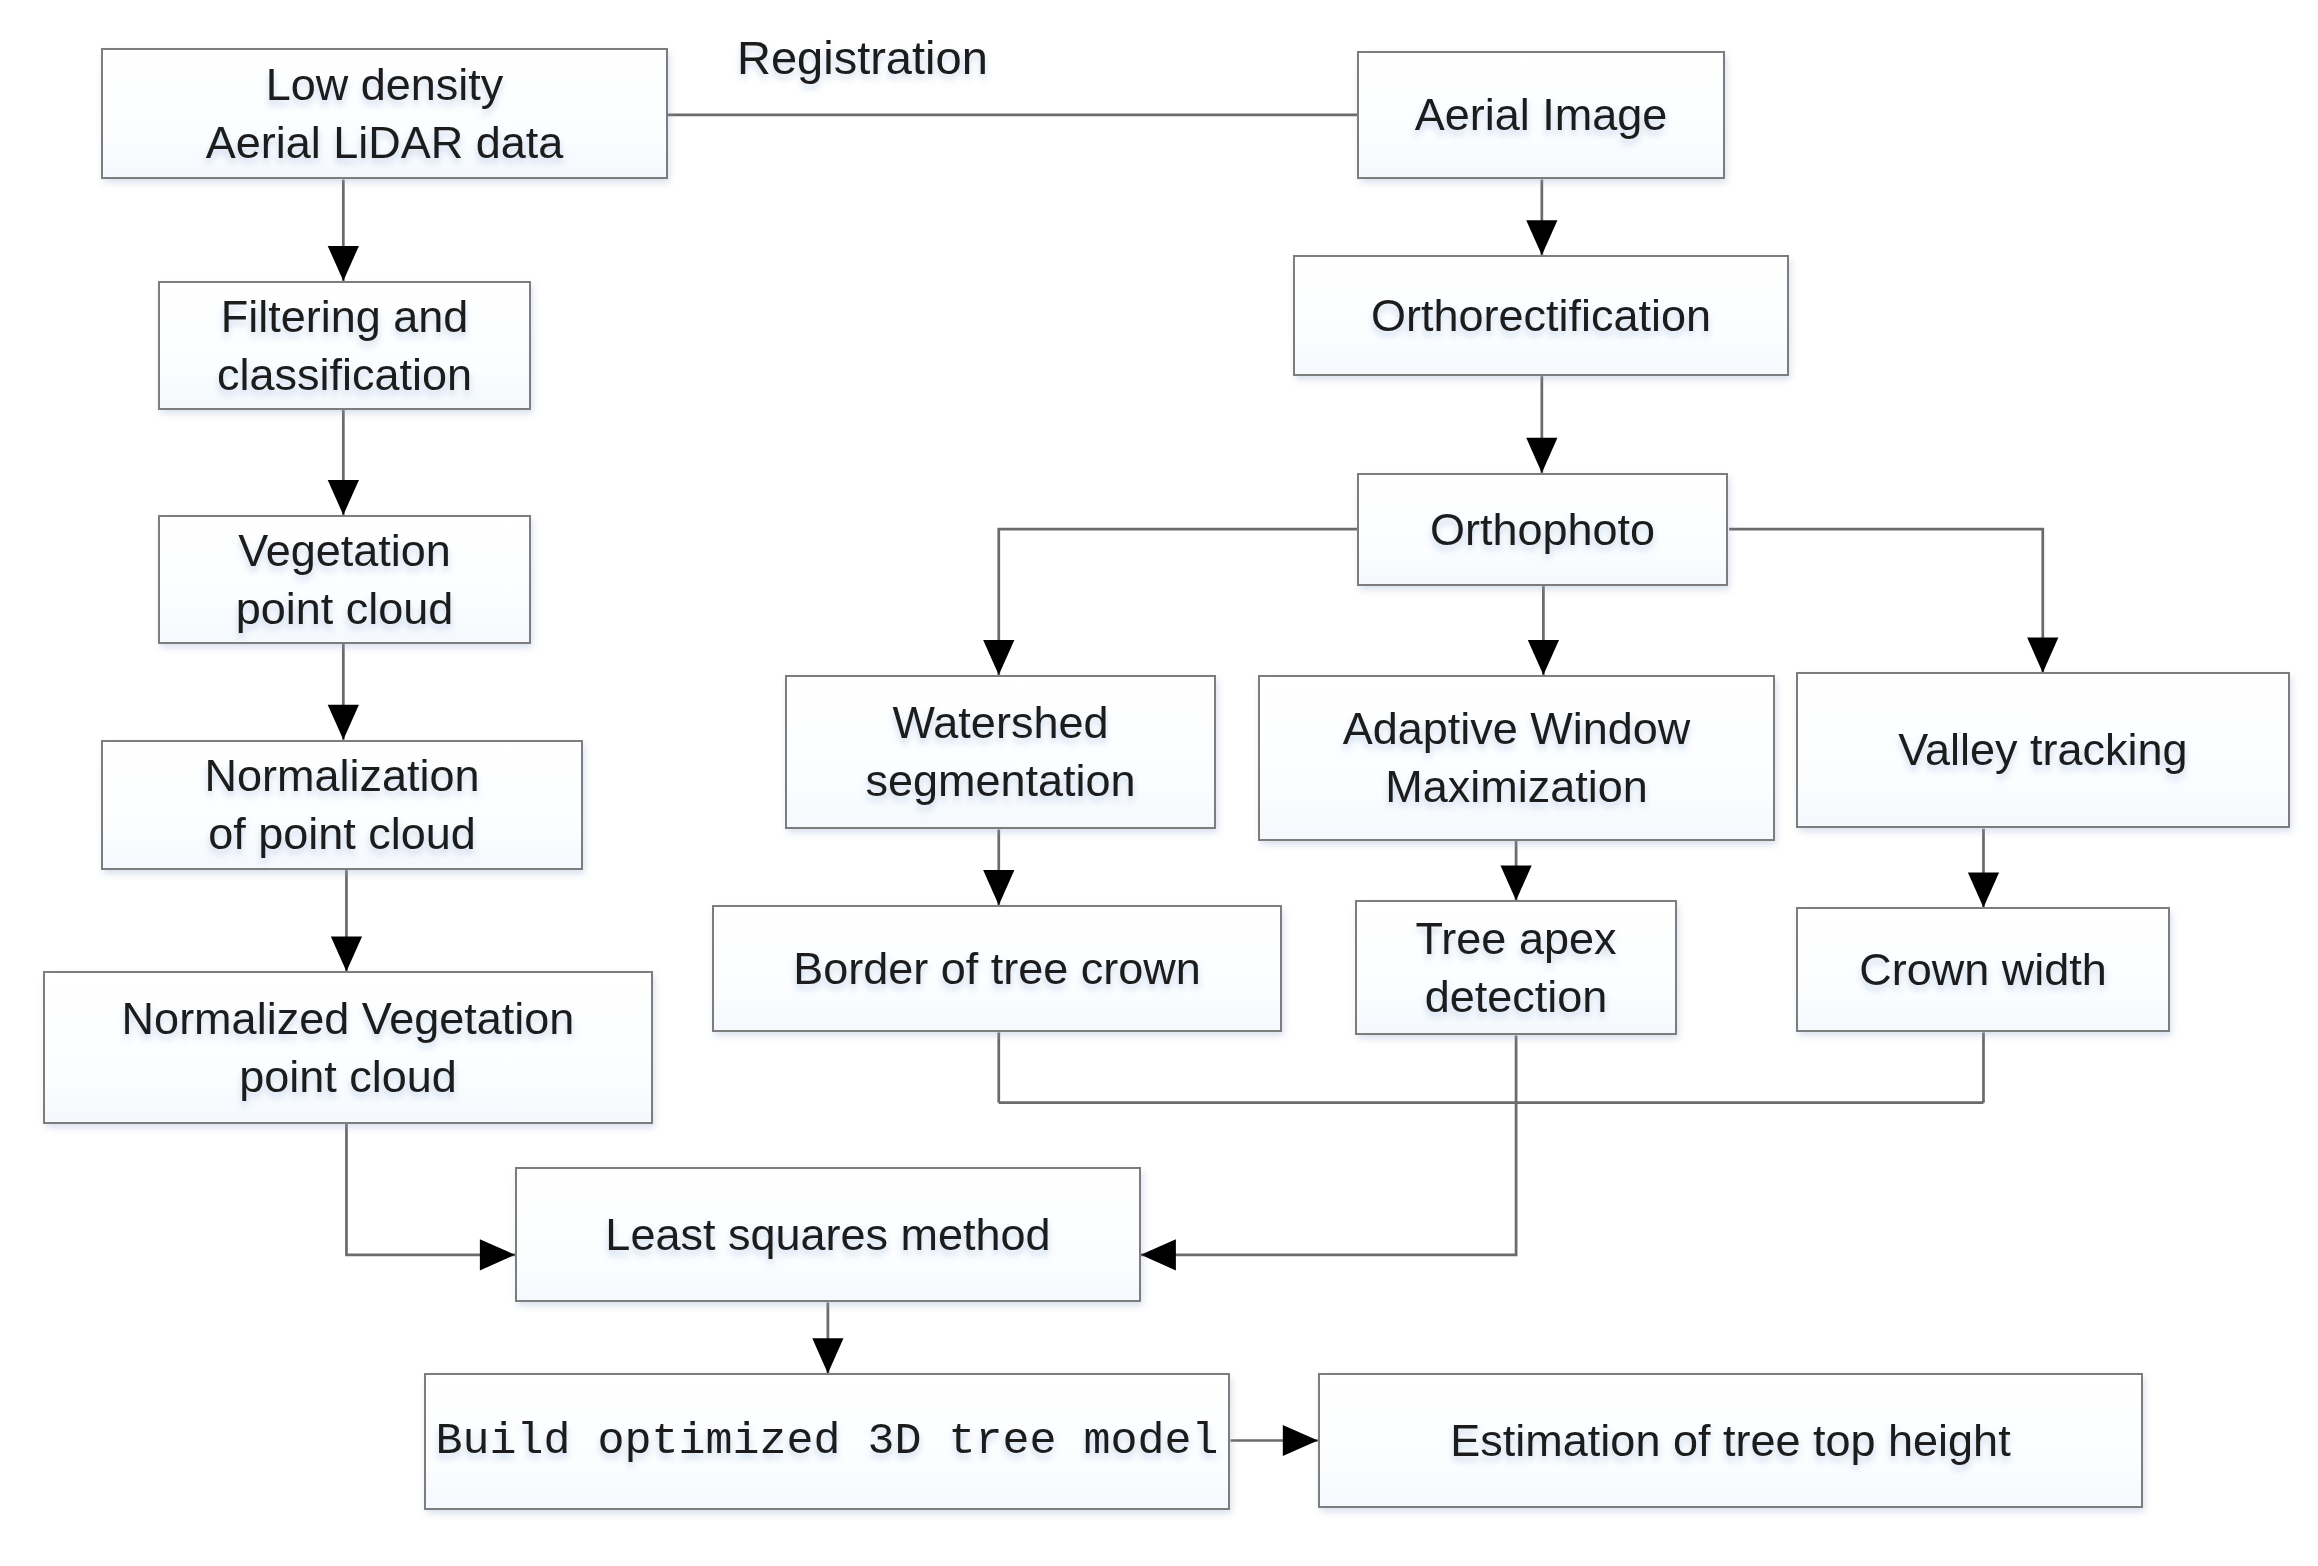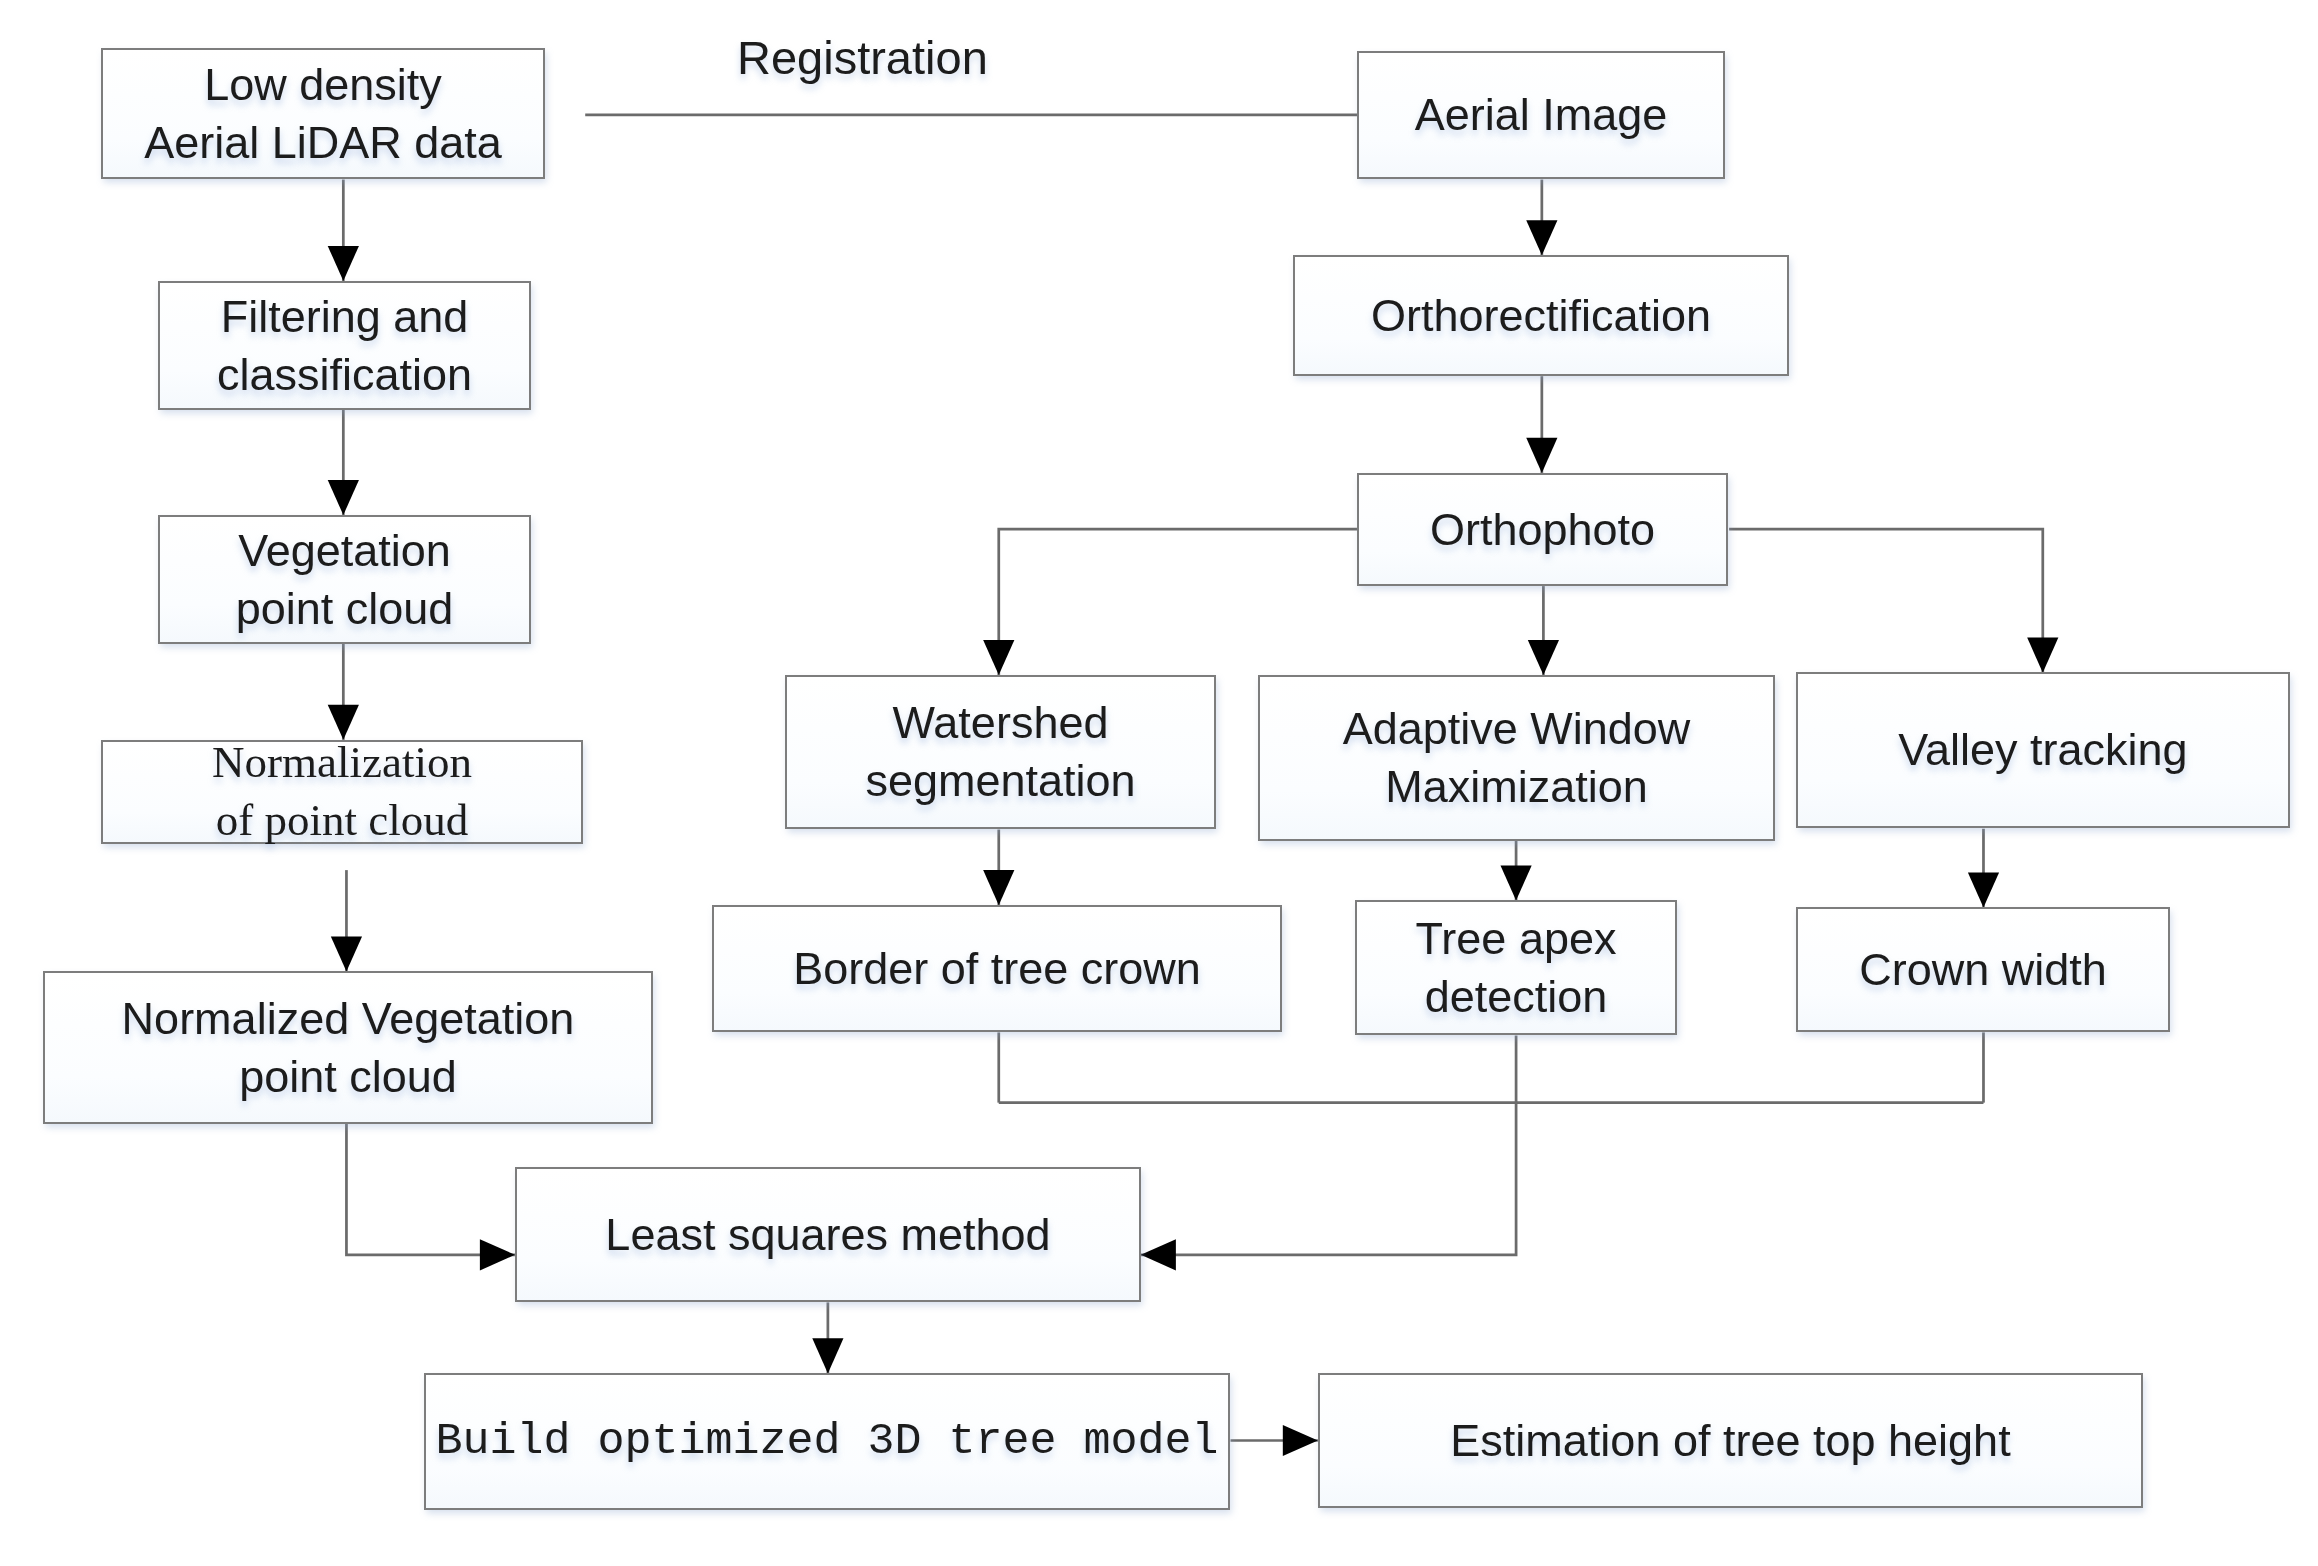--- a/index.html
+++ b/index.html
@@ -79,40 +79,40 @@
       <path d="M2542 1323 L2542 1413"></path>
       <path d="M1280 1413 L2542 1413"></path>
       <path marker-end="url(#arrow)" d="M1943 1413 L1943 1608 L1462 1608"></path>
       <path marker-end="url(#arrow)" d="M1061 1669 L1061 1760"></path>
       <path marker-end="url(#arrow)" d="M1577 1846 L1689 1846"></path>
     </g>
   </svg>
 
   <div class="edge-label" style="left:737px; top:30px;">Registration</div>
 
-  <div class="node" style="left:101px; top:48px; width:444px; height:131px;">
+  <div class="node" style="left:101px; top:48px; width:567px; height:131px;">
     <span>Low density</span>
     <span>Aerial LiDAR data</span>
   </div>
 
   <div class="node" style="left:1357px; top:51px; width:368px; height:128px;">
     <span>Aerial Image</span>
   </div>
 
   <div class="node" style="left:158px; top:281px; width:373px; height:129px;">
     <span>Filtering and</span>
     <span>classification</span>
   </div>
 
   <div class="node" style="left:158px; top:515px; width:373px; height:129px;">
     <span>Vegetation</span>
     <span>point cloud</span>
   </div>
 
-  <div class="node" style="left:101px; top:740px; width:482px; height:104px;font-family:Liberation Serif, serif;">
+  <div class="node" style="left:101px; top:740px; width:482px; height:130px;">
     <span>Normalization</span>
     <span>of  point cloud</span>
   </div>
 
   <div class="node" style="left:43px; top:971px; width:610px; height:153px;">
     <span>Normalized Vegetation</span>
     <span>point cloud</span>
   </div>
 
   <div class="node" style="left:1293px; top:255px; width:496px; height:121px;">

